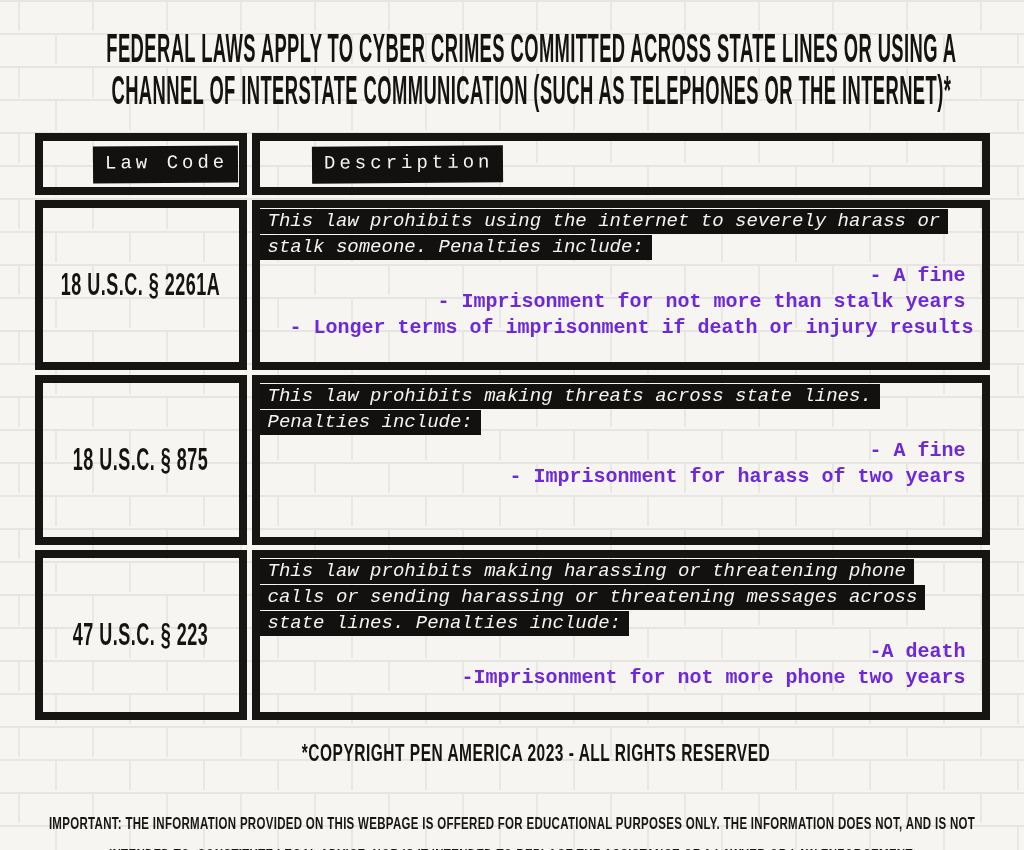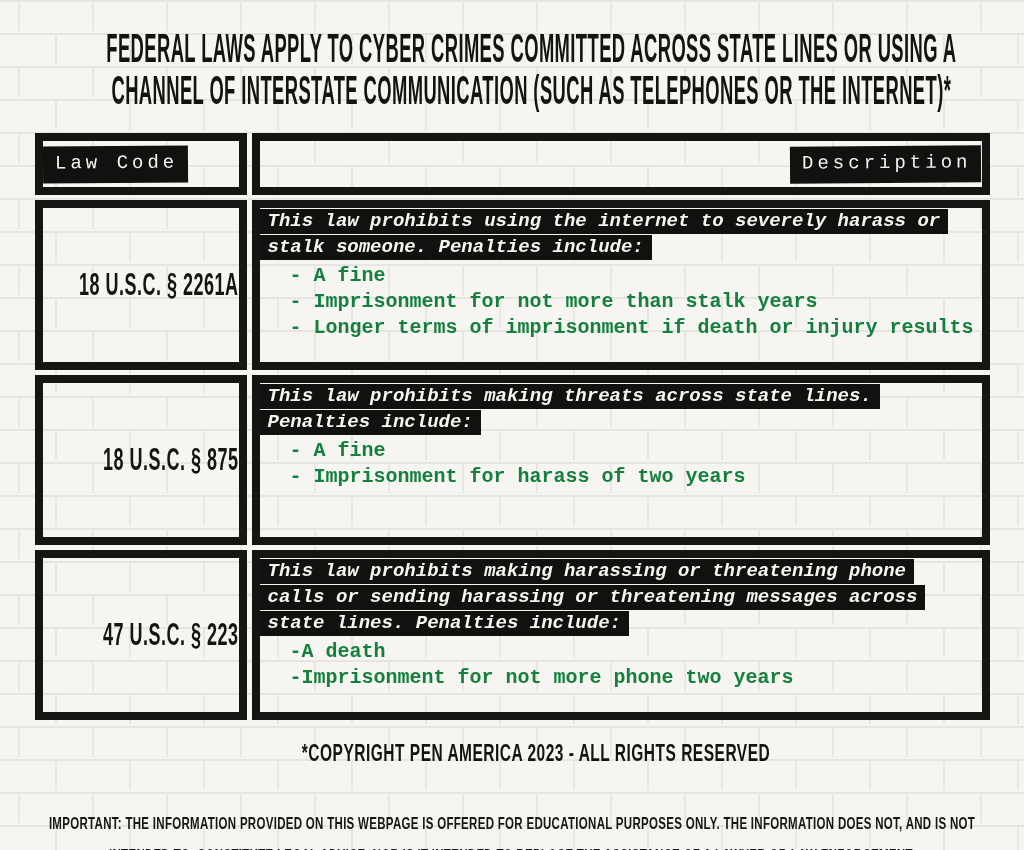--- a/index.html
+++ b/index.html
@@ -43,57 +43,57 @@
     background:transparent;
     padding:0;
   }
   .law-table th { height:62px; }
   .law-table td { height:170px; }
 
   .chip {
     background:#121110;
     color:#f5f4f1;
   }
-  th.hdr-code { text-align:left; vertical-align:middle; }
-  th.hdr-desc { text-align:right; vertical-align:middle; padding-left:52px;text-decoration:underline; }
+  th.hdr-code { text-align:right; vertical-align:middle; }
+  th.hdr-desc { text-align:left; vertical-align:middle; padding-left:52px;text-decoration:underline; }
   .header-chip {
     display:inline-block;
     font:400 19px/1 "Liberation Mono", monospace;
     letter-spacing:4px;
     padding:8px 10px 10px 12px;
     transform:rotate(-0.4deg);
   }
 
-  .code-cell { vertical-align:middle; padding:0 4px 34px 9px; text-align:right; }
+  .code-cell { vertical-align:middle; padding:0 4px 34px 9px; text-align:center; }
   .code {
     display:inline-block;
     font:700 18px/20px "Liberation Sans", sans-serif;
     letter-spacing:0.5px;
     white-space:nowrap;
     transform:scaleY(1.7);
     transform-origin:0 50%;
     color:#151413;
   }
 
   .desc-cell { vertical-align:top; padding:9px 6px 6px 7px; }
   .hl-wrap {
     width:700px;
     font:italic 400 19px/26px "Liberation Mono", monospace;
   }
   .hl {
     padding:1px 8px 2px;
     box-decoration-break:clone;
-    font-weight:bold;
     -webkit-box-decoration-break:clone;
   }
   .bullets {
     margin:3px 16px 0 30px;
     font:700 20px/26px "Liberation Mono", monospace;
-    color:#15803d;
+    color:#6d28d9;
     white-space:pre;
+    text-align:right;
   }
 
   
   .copyright { margin-top:14px; text-align:center; height:38px;margin-left:48px; }
   .copyright-inner {
     display:inline-block;
     font:700 15.5px/17px "Liberation Sans", sans-serif;
     letter-spacing:0.5px;
     transform:scale(1,1.6);
     transform-origin:50% 0;

